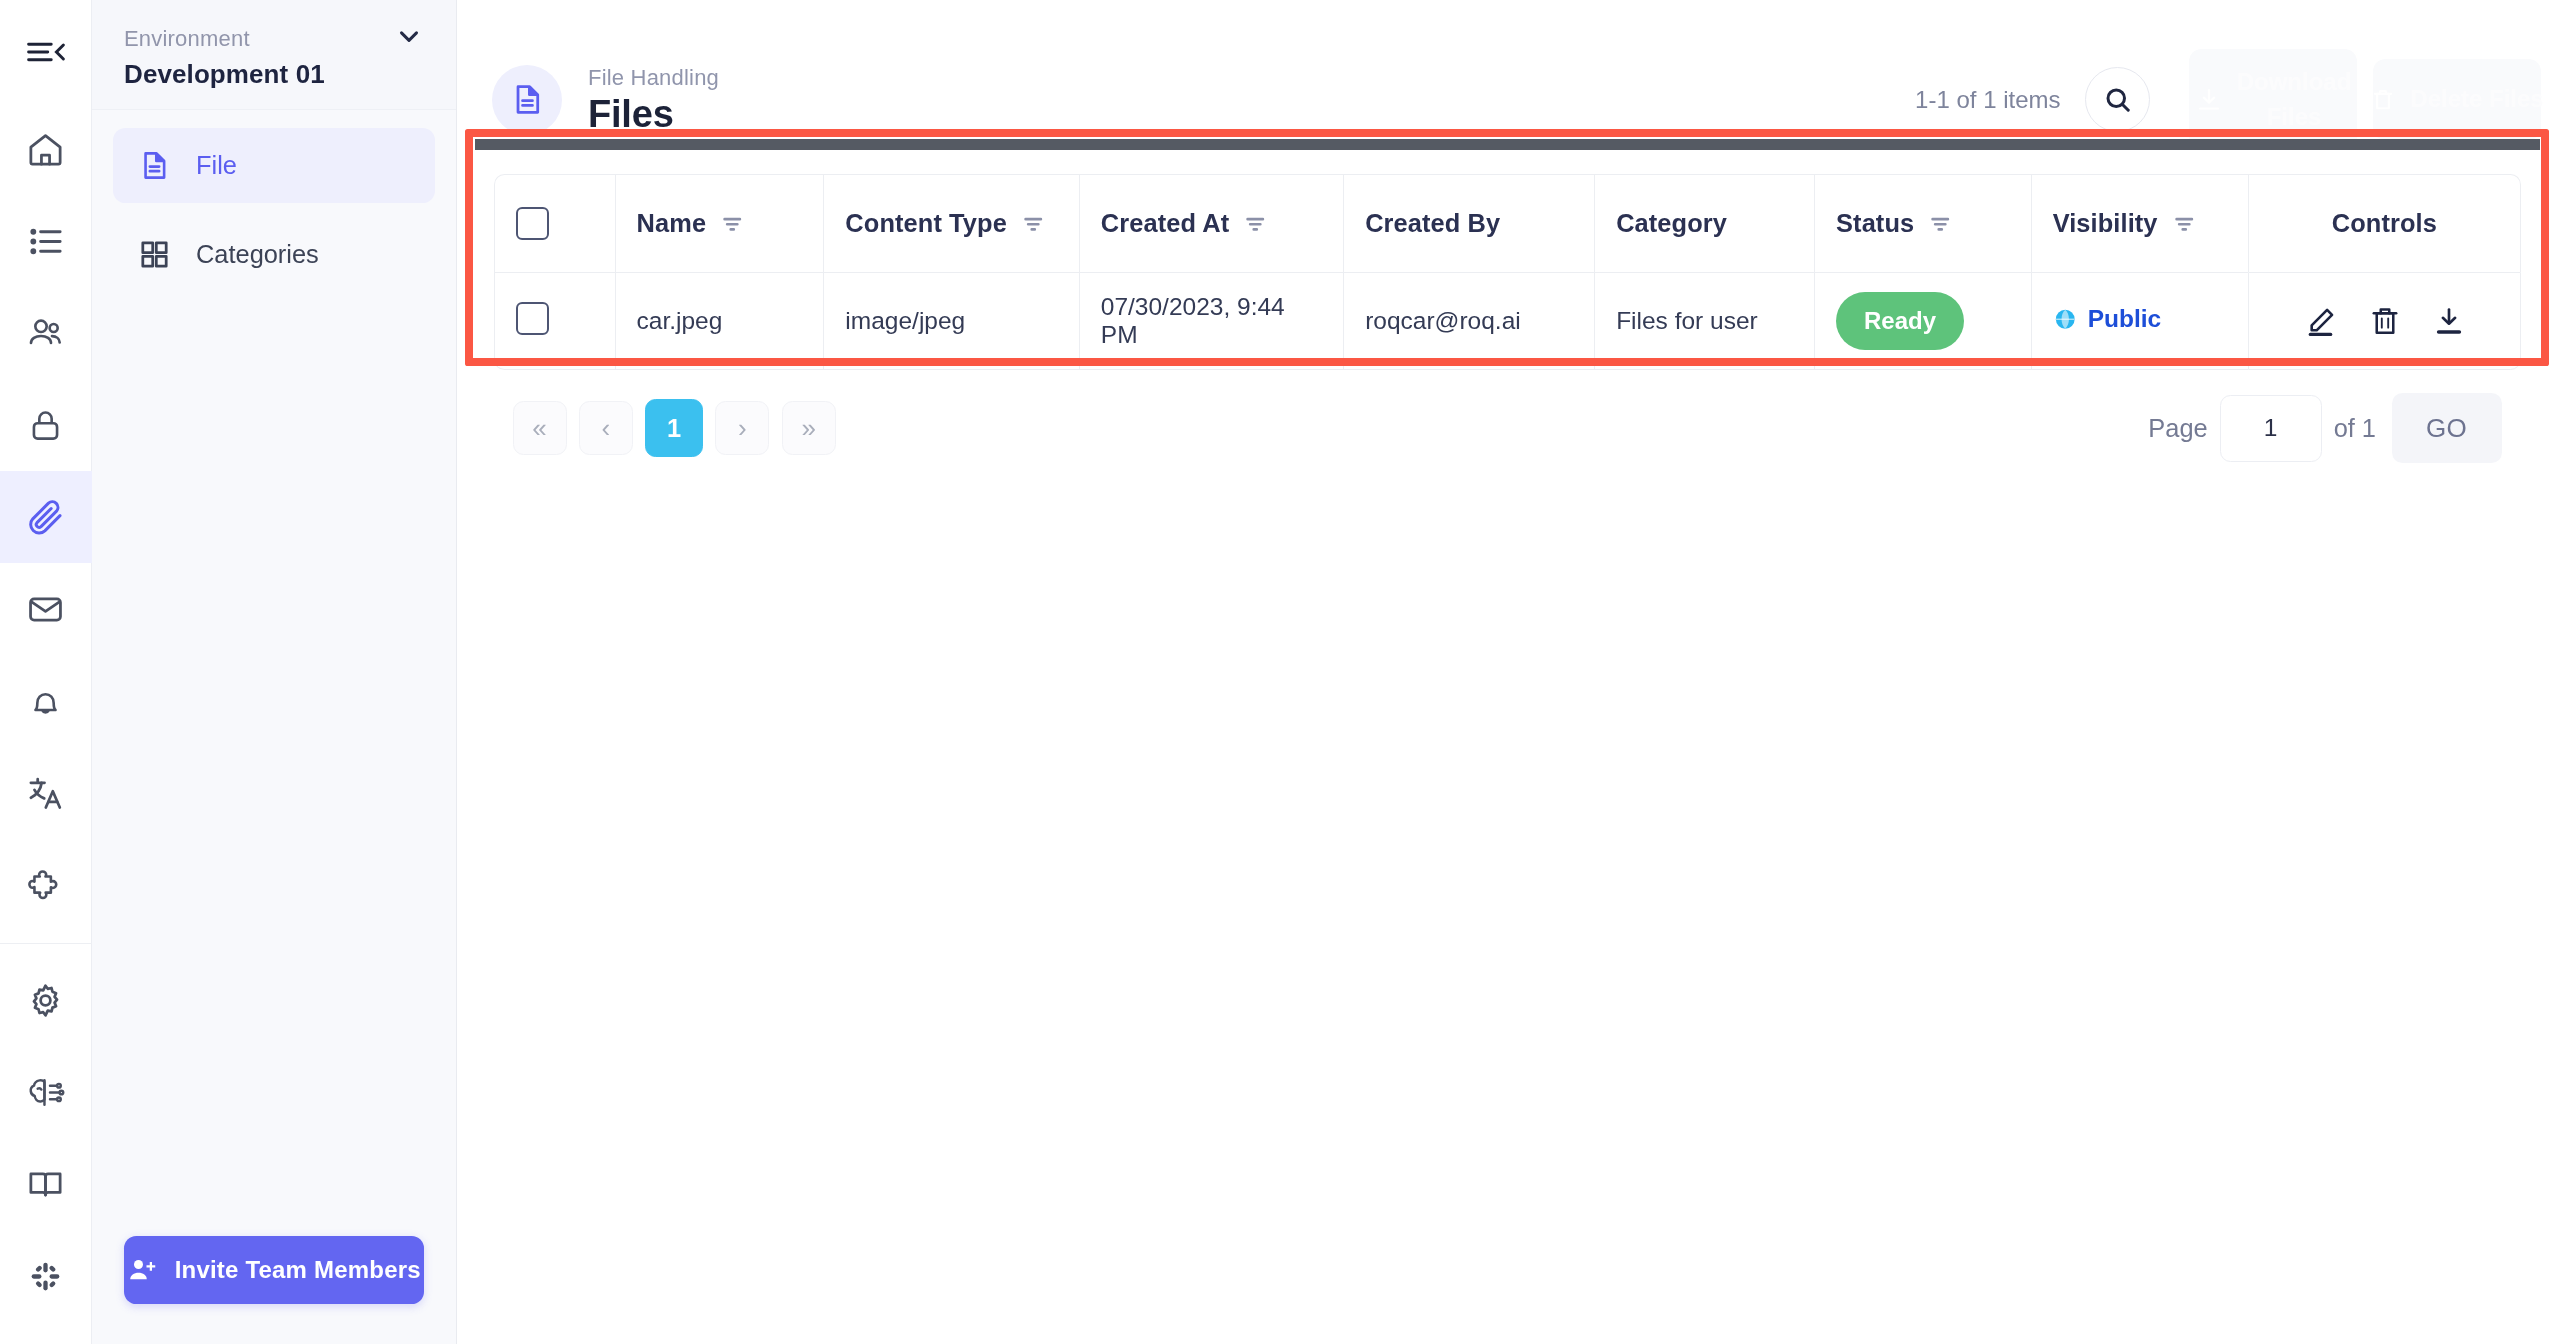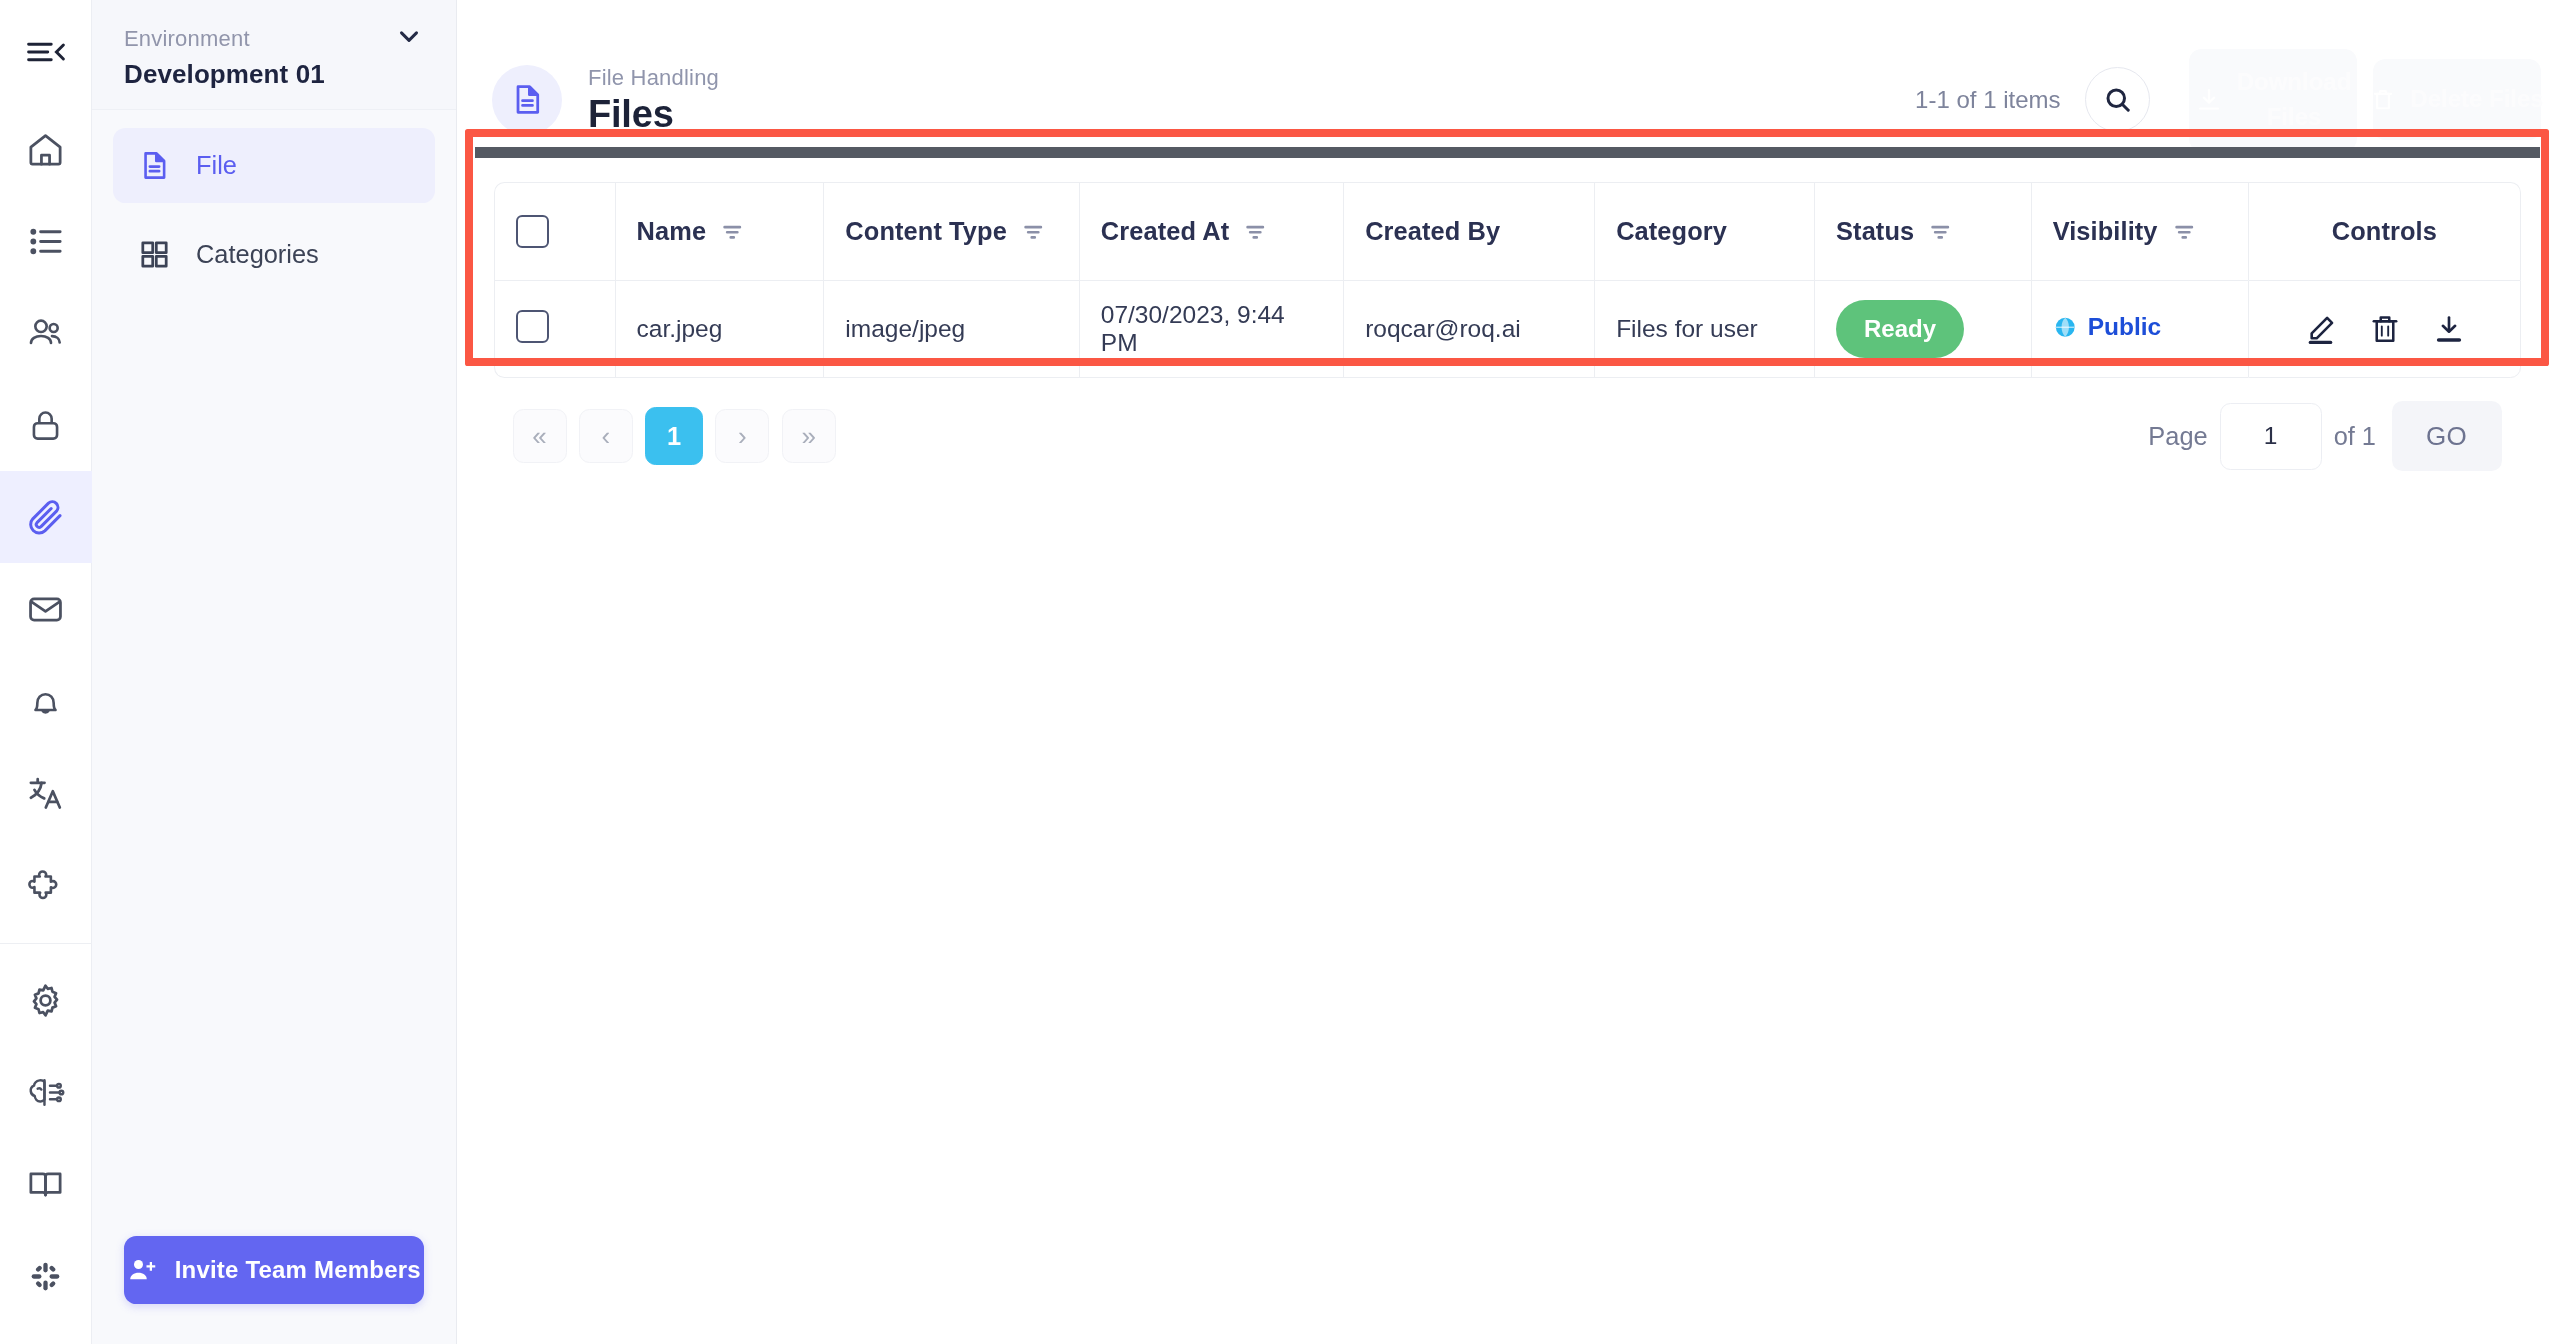--- a/index.html
+++ b/index.html
@@ -115,21 +115,21 @@
     position: absolute; left: 8px; top: 100px;
     width: 2084px; height: 237px;
     border: 8.8px solid #fb5744;
     border-radius: 2.6px;
     pointer-events: none;
     z-index: 5;
   }
 
   
   .table-wrap {
-    position: absolute; left: 17.5px; top: 118px; width: 2065px;
+    position: absolute; left: 17.5px; top: 110px; width: 2065px;
   }
   .hscroll { height: 10.5px; background: #555a63; border-radius: 0; }
   .card { background: #ffffff; padding: 24.5px 19px 0 19px; }
 
   table.grid { border-collapse: separate; border-spacing: 0; width: 100%; table-layout: fixed; }
   table.grid th, table.grid td {
     border-top: 0.9px solid #eceef2; border-left: 0.9px solid #eceef2;
     padding: 0 21px; height: 98px; text-align: left; vertical-align: middle;
   }
   table.grid th:last-child, table.grid td:last-child { border-right: 0.9px solid #eceef2; }

